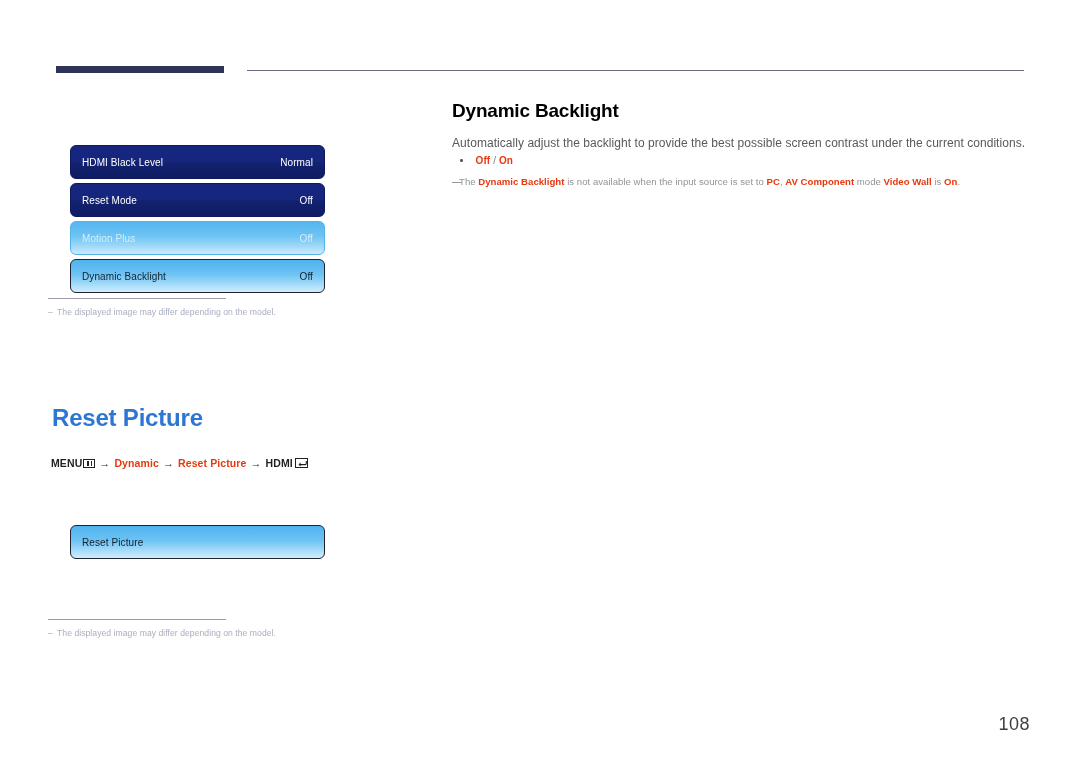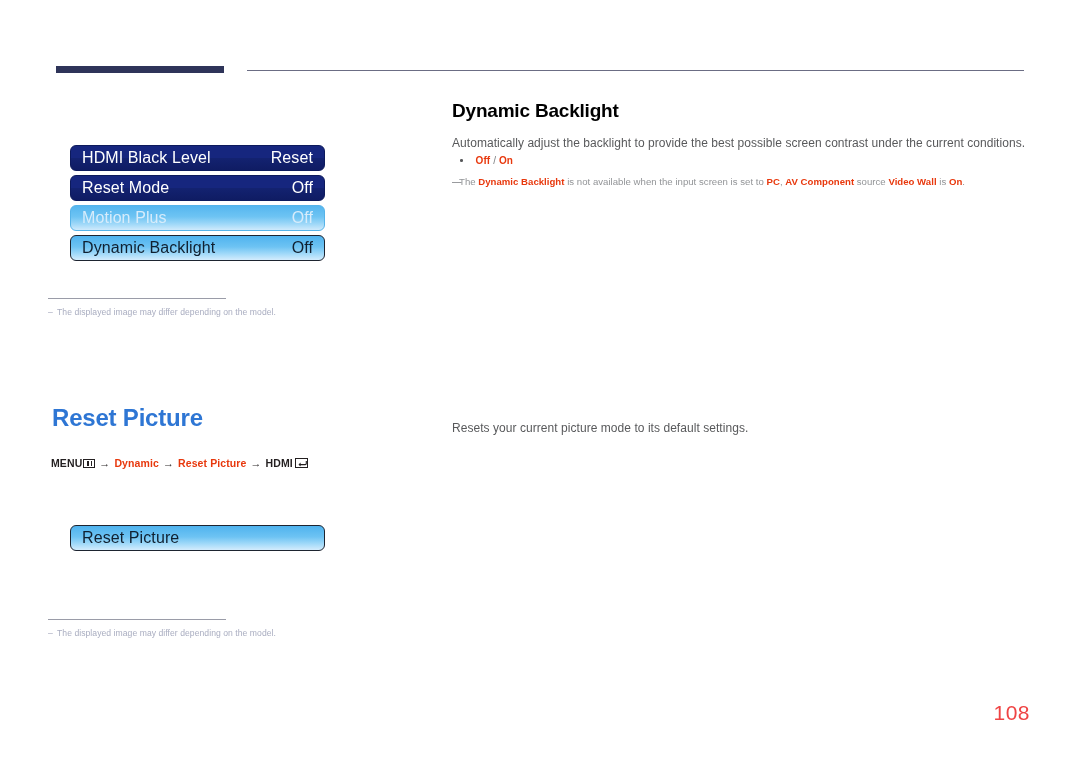--- a/index.html
+++ b/index.html
@@ -52,28 +52,28 @@
 
   
   .osd {
     position: absolute;
     left: 70px;
     width: 255px;
   }
   .osd-row {
     position: relative;
     box-sizing: border-box;
-    height: 26px;
+    height: 34px;
     margin-bottom: 4px;
     border-radius: 6px;
     display: flex;
     align-items: center;
     justify-content: space-between;
     padding: 0 11px;
-    font-size: 16px;
+    font-size: 10px;
     letter-spacing: 0.1px;
   }
   .osd-row .osd-label { white-space: nowrap; }
   .osd-row .osd-value { white-space: nowrap; }
 
   
   .osd-row.dark {
     background: linear-gradient(180deg, #16267e 0%, #16267e 48%, #132270 52%, #0f1c63 100%);
     color: #ffffff;
     border: 1px solid #0d1a5c;
@@ -240,38 +240,38 @@
     width: 7px;
     flex: 0 0 7px;
     color: #929497;
     font-weight: bold;
   }
 
   
   .page-number {
     position: absolute;
     right: 50px;
-    bottom: 38px;
-    font-size: 21px;
-    color: #ef4444;
+    bottom: 28px;
+    font-size: 18px;
+    color: #404040;
     letter-spacing: 0.5px;
   }
 </style>
 </head>
 <body>
 
 <div class="top-rule-thick"></div>
 <div class="top-rule-thin"></div>
 
 <div class="left-col">
 
   <div class="osd" style="top:145px;">
     <div class="osd-row dark">
       <span class="osd-label">HDMI Black Level</span>
-      <span class="osd-value">Reset</span>
+      <span class="osd-value">Normal</span>
     </div>
     <div class="osd-row dark">
       <span class="osd-label">Reset Mode</span>
       <span class="osd-value">Off</span>
     </div>
     <div class="osd-row disabled">
       <span class="osd-label">Motion Plus</span>
       <span class="osd-value">Off</span>
     </div>
     <div class="osd-row selected">
@@ -332,20 +332,19 @@
 
   <div class="bullet-line" style="top:155px;">
     <span class="bullet-dot"></span>
     <span class="red-bold">Off</span>
     <span class="sep-gray" style="margin:0 3px;">/</span>
     <span class="red-bold">On</span>
   </div>
 
   <div class="dash-note" style="top:176px;">
     <span class="lead-dash">—</span>
-    <span><span>The </span><span class="red-bold">Dynamic Backlight</span><span> is not available when the input screen is set to </span><span class="red-bold">PC</span><span>, </span><span class="red-bold">AV Component</span><span> source </span><span class="red-bold">Video Wall</span><span> is </span><span class="red-bold">On</span><span>.</span></span>
-  </div>
-
-  <div class="body-text" style="top:420px;">Resets your current picture mode to its default settings.</div>
+    <span><span>The </span><span class="red-bold">Dynamic Backlight</span><span> is not available when the input source is set to </span><span class="red-bold">PC</span><span>, </span><span class="red-bold">AV Component</span><span> mode </span><span class="red-bold">Video Wall</span><span> is </span><span class="red-bold">On</span><span>.</span></span>
+  </div>
+
 
 </div>
 
 <div class="page-number">108</div>
 
 </body></html>

